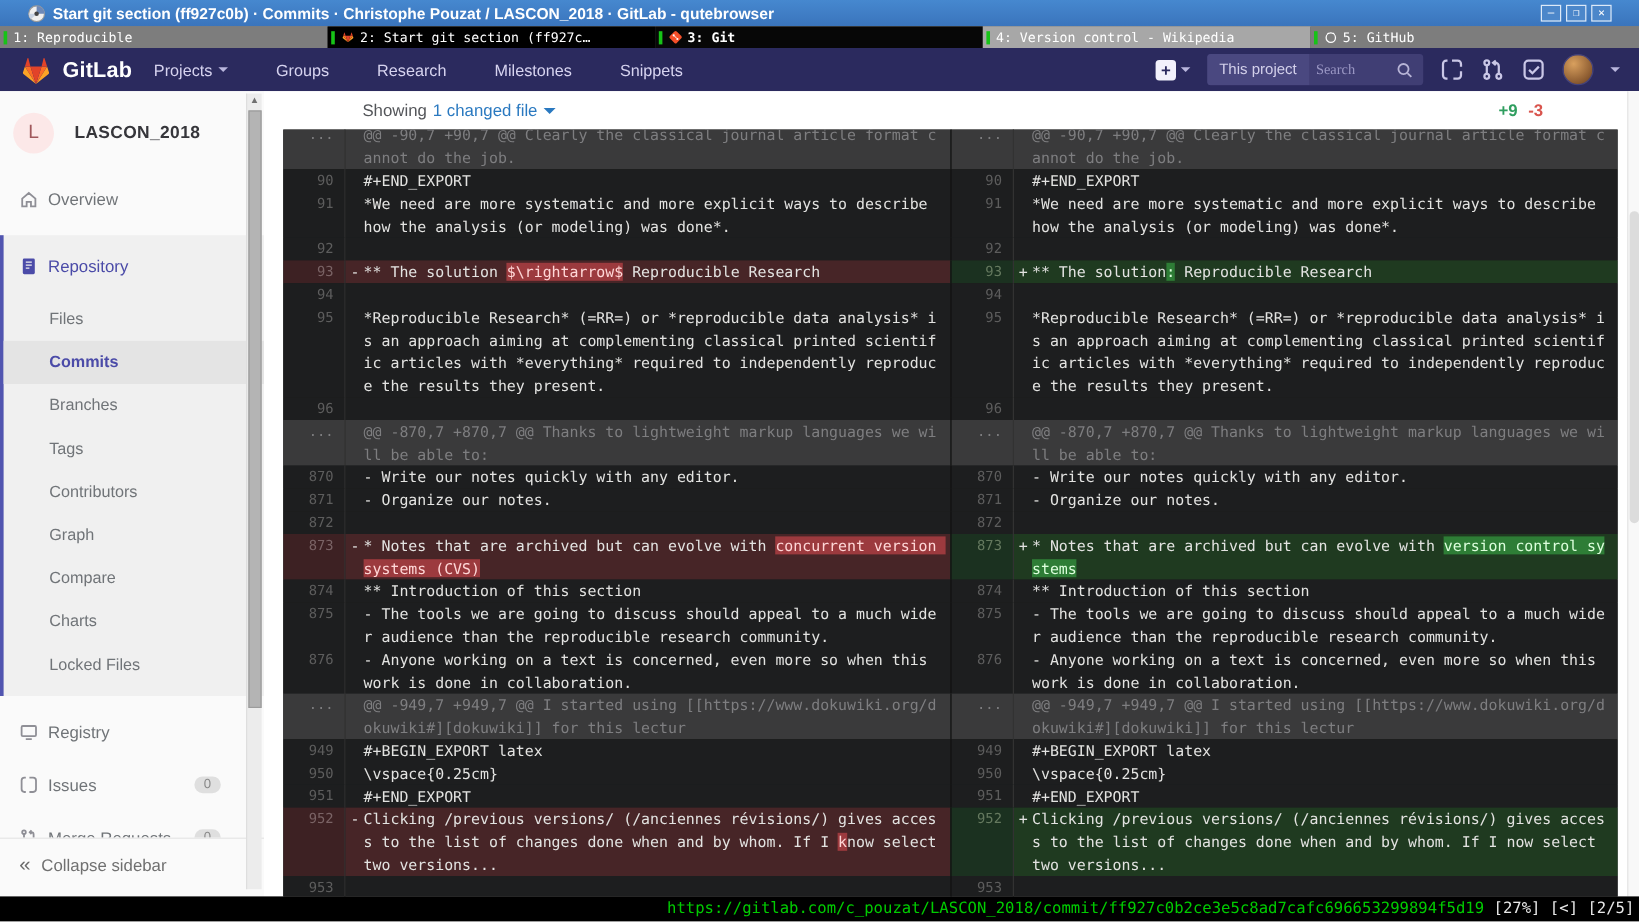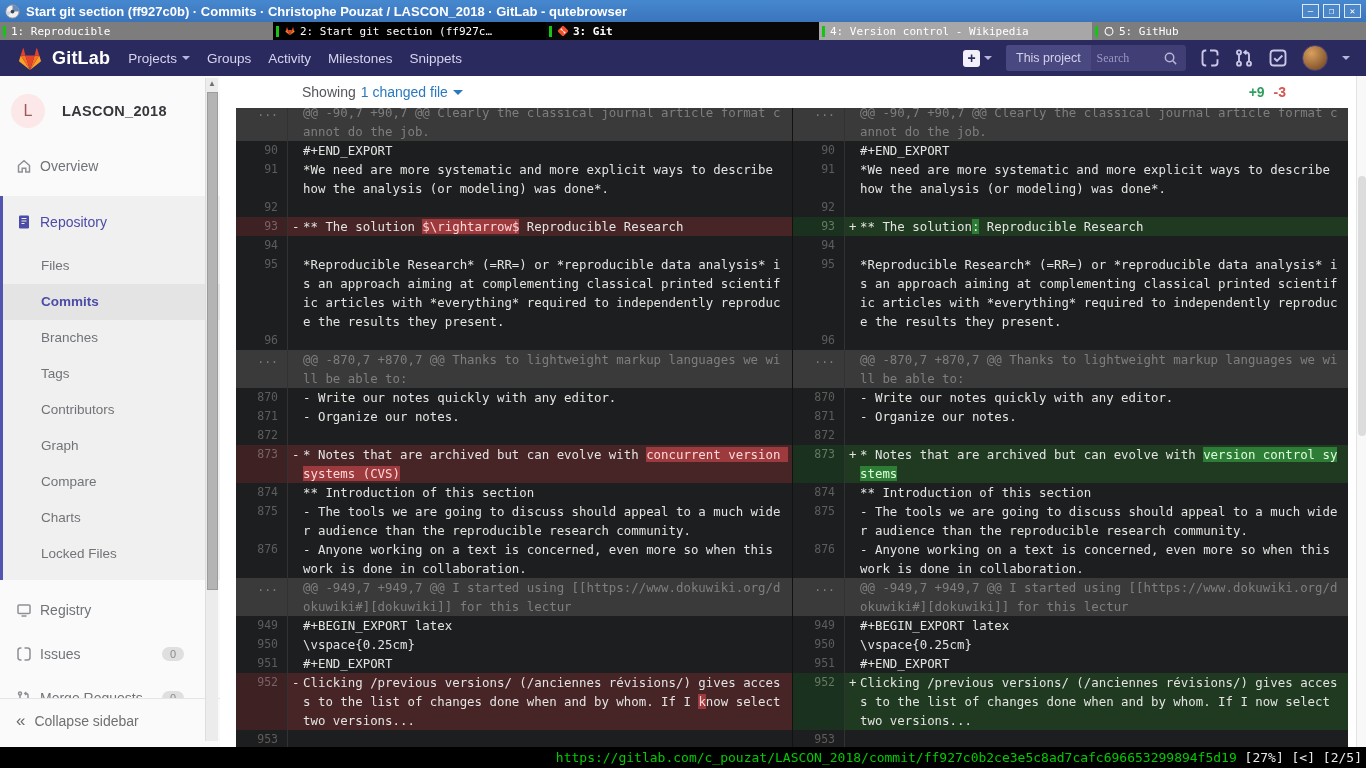--- a/index.html
+++ b/index.html
@@ -1,38 +1,38 @@
 <!DOCTYPE html>
 <html><head>
 <meta charset="utf-8">
 <style>
   * { box-sizing: border-box; margin: 0; padding: 0; }
   html,body { width:1366px; height:768px; overflow:hidden; font-family:"Liberation Sans",sans-serif; background:#fff; }
   #stage { position:relative; width:1366px; height:768px; background:#fff; }
 
   
   #titlebar { position:absolute; left:0; top:0; width:1366px; height:22px; background:linear-gradient(#4688cf,#3a74bc);
-    display:flex; align-items:center; padding:0 5px; }
+    display:flex; align-items:center; padding:0 23px; }
   #titlebar .title { color:#fff; font-weight:bold; font-size:13px; margin-left:6px; white-space:nowrap; }
   .winbtn { width:17px; height:14px; margin-left:4px; border:1px solid #dce9f8; background:#4c87ca; color:#fff;
     font-size:9px; line-height:12px; text-align:center; font-family:"DejaVu Sans Mono",monospace; }
   #titlebar .spacer { flex:1; }
 
   
   #tabbar { position:absolute; left:0; top:22px; width:1366px; height:18px; background:#4f4f4f;
     font-family:"DejaVu Sans Mono",monospace; font-size:11px; color:#fff; }
   .qtab { position:absolute; top:0; height:18px; display:flex; align-items:center; overflow:hidden; white-space:nowrap; }
   .qtab .ind { width:3px; height:11px; margin:0 5px 0 3px; background:#17c317; flex:none; }
   .qtab .fav { width:12px; height:12px; margin-right:4px; flex:none; }
   .qtab.grey { background:#7d7d7d; } .qtab.selected { background:#000; } .qtab.dark { background:#070707;font-weight:bold; } .qtab.light { background:#a7a7a7; }
 
   
   #navbar { position:absolute; left:0; top:40px; width:1366px; height:36px; background:#2b2a5e; display:flex; align-items:center; padding:0 16px; }
   #navbar .brand { color:#fff; font-size:18px; font-weight:bold; margin:0 18px 0 8px; letter-spacing:.2px; }
-  #navbar ul { display:flex; list-style:none; gap:17px; }
+  #navbar ul { display:flex; list-style:none; gap:40px; }
   #navbar li { color:#d6d3ef; font-size:13.5px; cursor:pointer; display:flex; align-items:center; gap:5px; }
   .caret-dn { width:0; height:0; border-left:4px solid transparent; border-right:4px solid transparent; border-top:4px solid #b9b6dd; display:inline-block; }
   #nav-right { margin-left:auto; display:flex; align-items:center; gap:14px; }
   #plus-btn { display:flex; align-items:center; gap:4px; cursor:pointer; }
   #plus-btn .plus-sq { width:17px; height:17px; background:#f2f1fb; border-radius:3px; color:#2b2a5e; font-weight:bold; font-size:14px; line-height:16px; text-align:center; }
   #searchbox { display:flex; align-items:center; height:26px; width:180px; background:#403e74; border-radius:3px; overflow:hidden; }
   #scope { height:26px; line-height:26px; padding:0 10px; background:#4a4880; color:#d3d0ea; font-size:12.5px; white-space:nowrap; }
   #searchbox input { flex:1; min-width:10px; background:transparent; border:none; outline:none; color:#cfccea; font-size:12px; padding:0 6px; font-family:Liberation Serif, serif; }
   #searchbox input::placeholder { color:#9a97c4; }
   .nav-ico { width:20px; height:20px; cursor:pointer; }
@@ -170,21 +170,21 @@
     <span class="brand">GitLab</span>
     <ul>
         <li>
           <span>Projects</span>
           <span class="caret-dn"></span>
         </li>
         <li>
           <span>Groups</span>
         </li>
         <li>
-          <span>Activity</span>
+          <span>Research</span>
         </li>
         <li>
           <span>Milestones</span>
         </li>
         <li>
           <span>Snippets</span>
         </li>
       </ul>
     <div id="nav-right">
       <div id="plus-btn">

